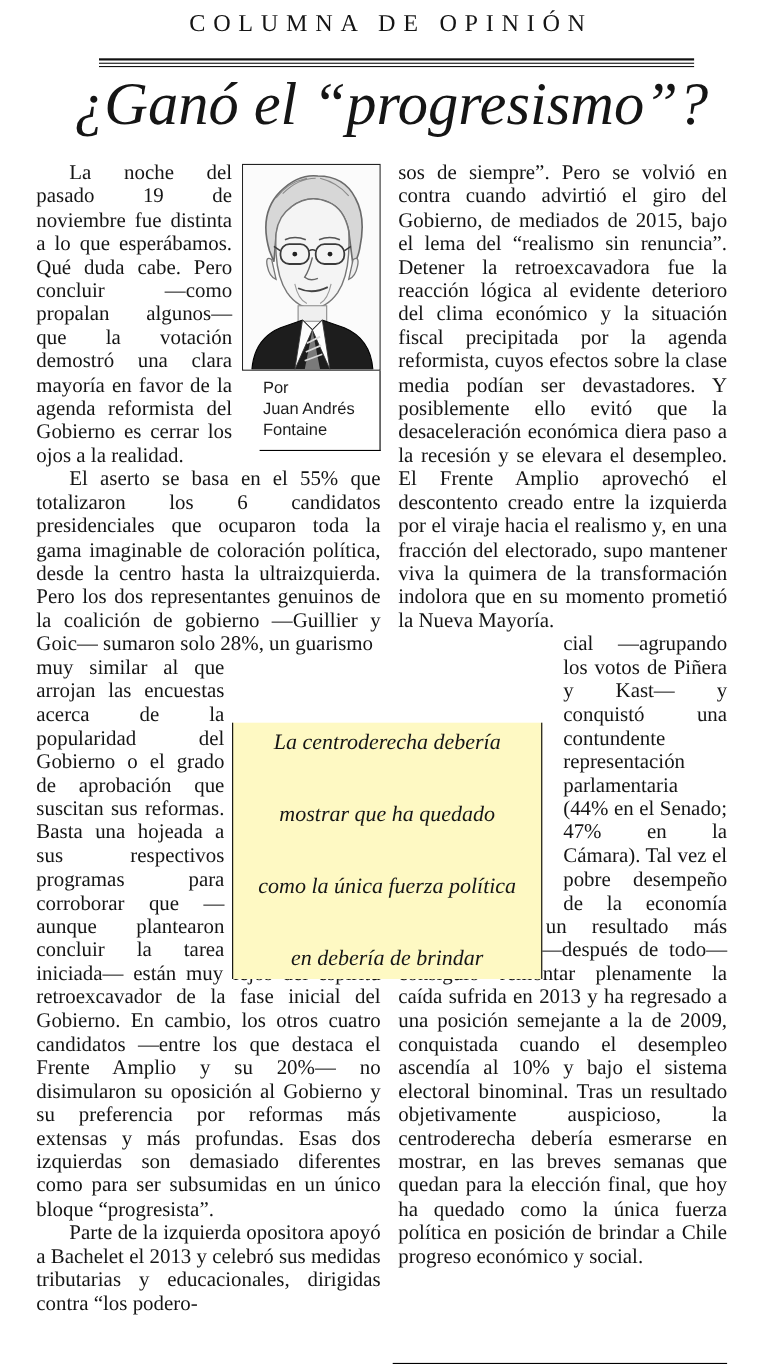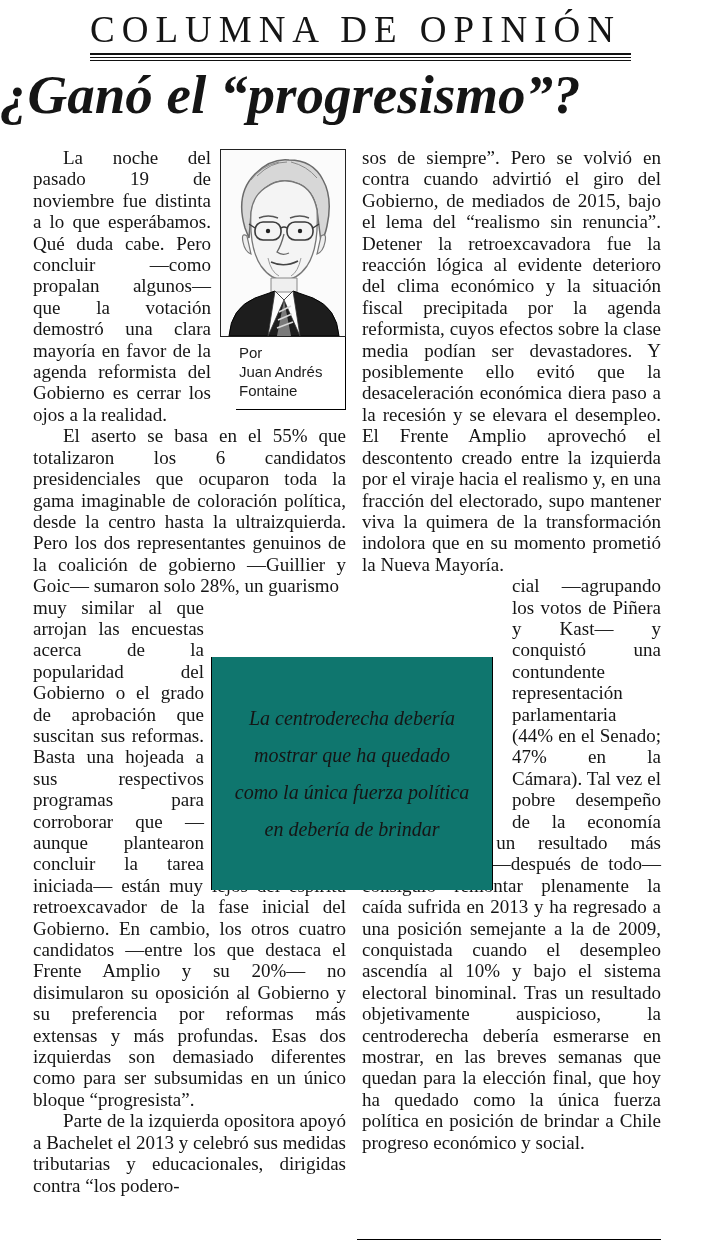--- a/index.html
+++ b/index.html
@@ -10,36 +10,37 @@
     margin:0 auto;
     background:#ffffff;
     color:#151515;
     font-family:"Liberation Serif", serif;
     overflow:hidden;
   }
   
   .kicker{
     position:absolute;top:8px;left:0;right:0;
     text-align:center;
-    font-size:37px;
+    font-size:22px;
     letter-spacing:7px;
     font-weight:normal;
     white-space:nowrap;
   }
   .triple-rule{position:absolute;top:53px;left:90px;width:541px;}
   .triple-rule .ln{background:#111;margin-bottom:2px;}
   .triple-rule .ln1{height:2px;}
   .triple-rule .ln2{height:1px;}
   .triple-rule .ln3{height:1px;}
   .headline{
     position:absolute;top:63px;left:0;right:0;
     margin:0;
+    text-align:center;
     font-size:55px;
     font-style:italic;
-    font-weight:bold;
+    font-weight:normal;
     white-space:nowrap;
   }
   
   .col{
     position:absolute;top:147px;
     font-size:19px;
     line-height:21.4px;
     text-align:justify;
   }
   .col-left{left:33px;width:313px;height:1096px;}
@@ -74,25 +75,25 @@
   .spacer-left-col{float:right;width:142px;height:262px;}
   .spacer-right-col{float:left;width:150px;height:256px;}
   
   .pull-quote{
     position:absolute;
     left:211px;top:657px;
     width:282px;height:233px;
     border-left:1px solid #000;
     border-right:1px solid #000;
     box-sizing:border-box;
-    display:flex;flex-direction:column;justify-content:center;
+    display:flex;flex-direction:column;justify-content:space-between;
     text-align:center;
     font-style:italic;
     font-size:20px;
-    background:#0f766e;
+    background:#fef9c3;
   }
   .pull-quote .q-line{line-height:37px;white-space:nowrap;}
   
   .footer-note{
     position:absolute;
     left:357px;top:1239px;width:304px;
     border-top:1px solid #000;
     padding-top:6px;
     font-family:"Liberation Sans", sans-serif;
     font-weight:bold;

